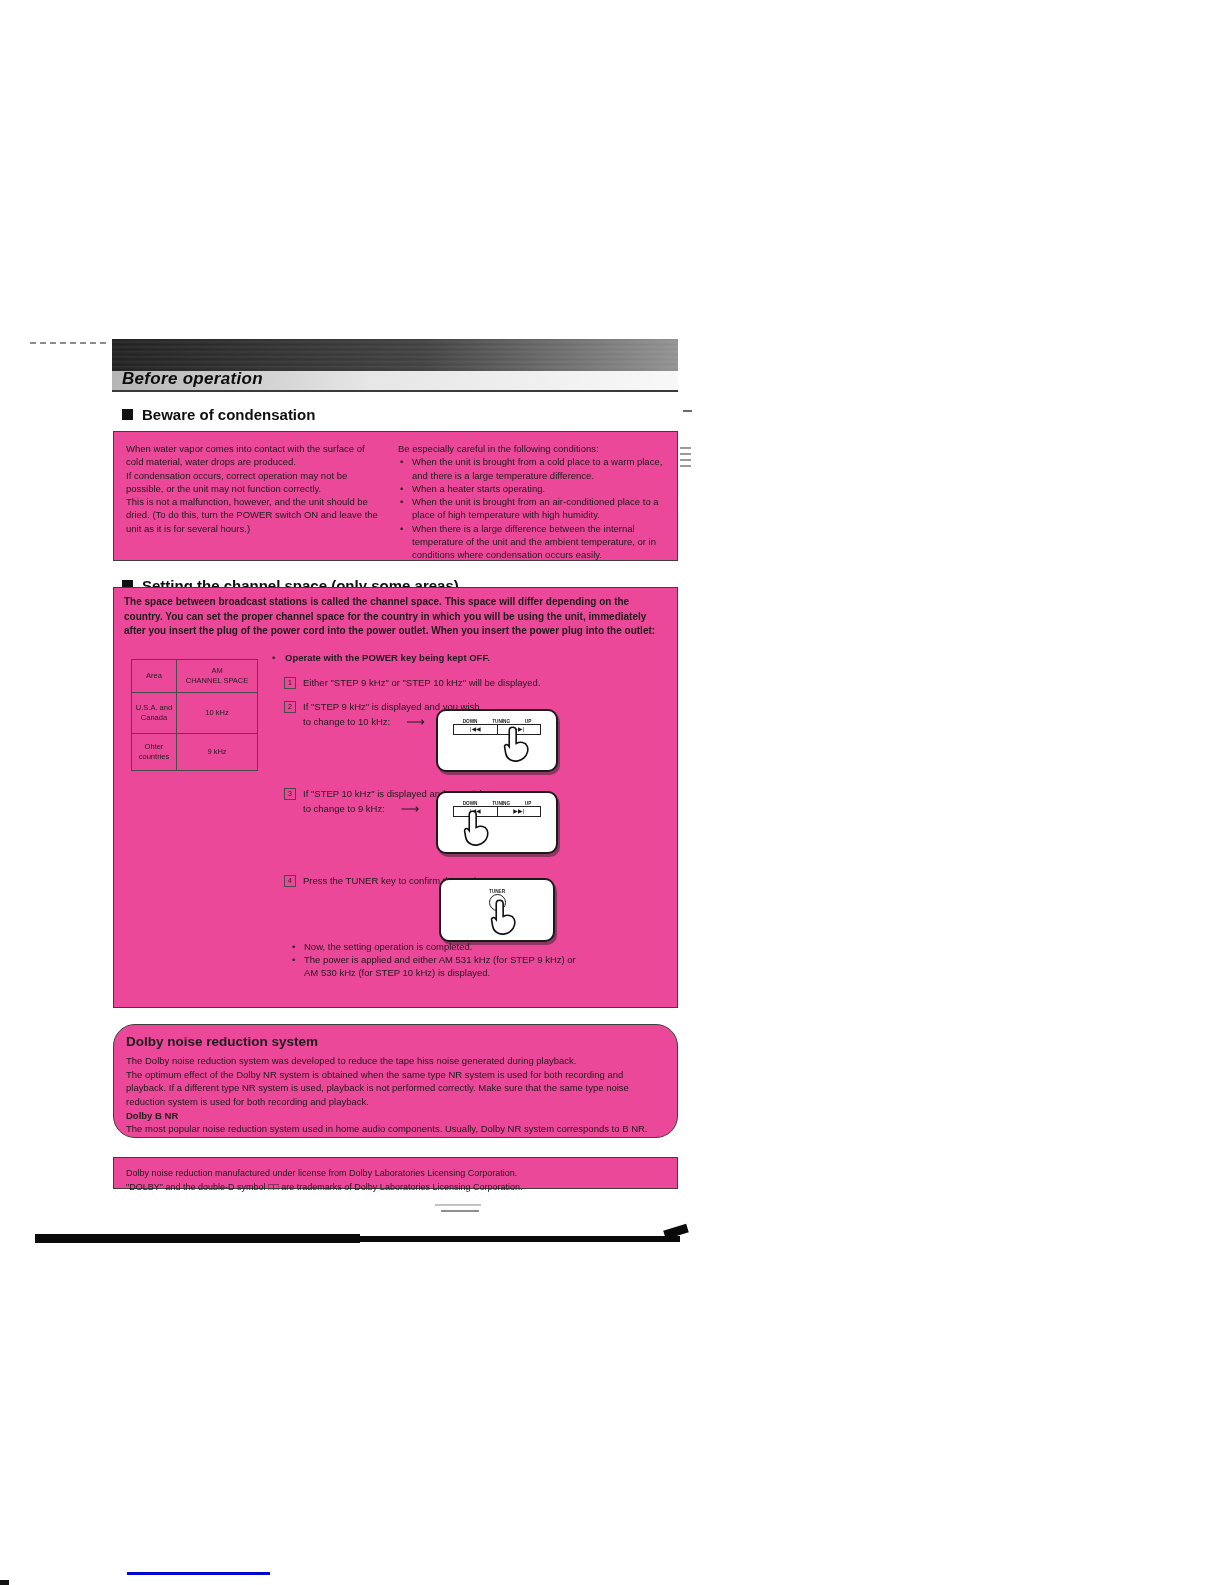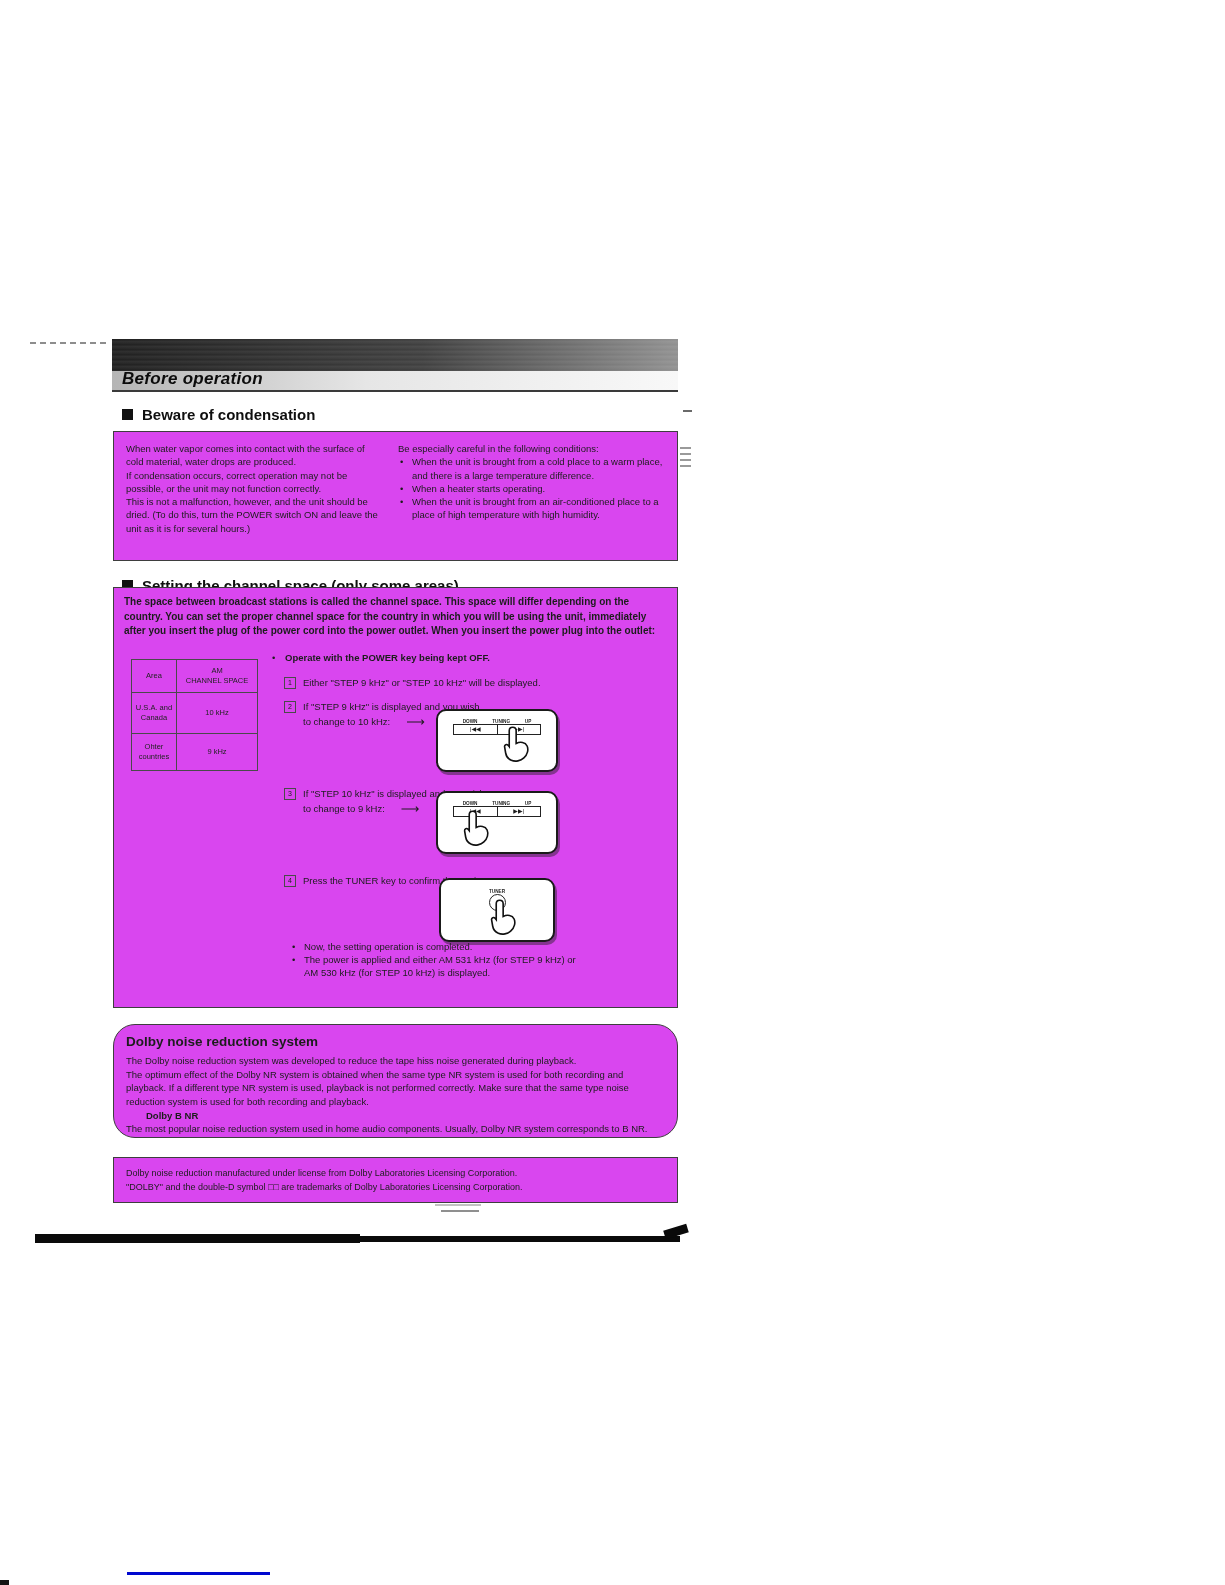--- a/index.html
+++ b/index.html
@@ -18,21 +18,21 @@
   .header-strip{height:19px;position:relative;border-bottom:2px solid #3a3a3a;
     background:linear-gradient(90deg,#b5b5b5,#e6e6e6 45%,#f8f8f8);}
   .header-title{position:absolute;left:10px;bottom:1px;font-style:italic;font-weight:bold;
     font-size:17px;letter-spacing:0.3px;color:#0c0c0c;}
 
   
   .h-sec{position:absolute;font-weight:bold;font-size:15px;color:#0f0f0f;white-space:nowrap;}
   .h-sec .sq{display:inline-block;width:11px;height:11px;background:#111;margin-right:9px;}
 
   
-  .box{position:absolute;border:1.5px solid #3e3e3e;background:#d946ef;box-sizing:border-box;}
+  .box{position:absolute;border:1.5px solid #3e3e3e;background:#ec4899;box-sizing:border-box;}
 
   
   .cond-box{left:113px;top:431px;width:565px;height:130px;display:flex;gap:16px;
     padding:10px 12px;font-size:9.5px;line-height:1.4;}
   .cond-left{width:47.5%;}
   .cond-right{flex:1;}
   .bullet-item{position:relative;padding-left:14px;}
   .bullet-item::before{content:"•";position:absolute;left:2px;}
 
   
@@ -70,24 +70,24 @@
 
   .done-list{position:absolute;left:176px;top:352px;font-size:9.5px;line-height:1.38;}
   .done-list .cont{padding-left:14px;}
   .footnote{position:absolute;left:14px;top:387px;width:548px;font-size:9.5px;line-height:1.4;
     padding-left:26px;box-sizing:border-box;position:absolute;}
   .footnote::before{content:"•";position:absolute;left:8px;}
 
   
   .dolby-box{left:113px;top:1024px;width:565px;height:114px;padding:6px 12px;font-size:9.5px;line-height:1.43;border-radius:22px;}
   .dolby-h{font-size:13.5px;font-weight:bold;margin:1px 0 3px;}
-  .bold{font-weight:bold;margin-left:20px;}
-
-  
-  .license-box{left:113px;top:1157px;width:565px;height:46px;padding:8px 12px;font-size:9px;line-height:1.6;}
+  .bold{font-weight:bold;}
+
+  
+  .license-box{left:113px;top:1157px;width:565px;height:32px;padding:8px 12px;font-size:9px;line-height:1.6;}
 
   
   .eq-marks{position:absolute;left:435px;top:1204px;width:46px;}
   .eq-marks .a{border-top:2px solid #c2c2c2;width:46px;}
   .eq-marks .b{border-top:2px solid #8f8f8f;width:38px;margin:4px 0 0 6px;}
   .thick-line{position:absolute;left:35px;top:1236px;width:645px;height:6px;background:#0a0a0a;}
   .thick-line-left{position:absolute;left:35px;top:1234px;width:325px;height:9px;background:#0a0a0a;}
   .flick{position:absolute;left:664px;top:1227px;width:24px;height:9px;background:#0a0a0a;transform:rotate(-17deg);}
   .blue-line{position:absolute;left:127px;top:1572px;width:143px;height:3px;background:#0008cf;}
   .corner-mark{position:absolute;left:0px;top:1580px;width:9px;height:5px;background:#141414;}
@@ -117,20 +117,21 @@
     <div class="cond-left">
       <div>When water vapor comes into contact with the surface of cold material, water drops are produced.</div>
       <div>If condensation occurs, correct operation may not be possible, or the unit may not function correctly.</div>
       <div>This is not a malfunction, however, and the unit should be dried. (To do this, turn the POWER switch ON and leave the unit as it is for several hours.)</div>
     </div>
     <div class="cond-right">
       <div>Be especially careful in the following conditions:</div>
       <div class="bullet-item">When the unit is brought from a cold place to a warm place, and there is a large temperature difference.</div>
       <div class="bullet-item">When a heater starts operating.</div>
       <div class="bullet-item">When the unit is brought from an air-conditioned place to a place of high temperature with high humidity.</div>
+      <div class="bullet-item">When there is a large difference between the internal temperature of the unit and the ambient temperature, or in conditions where condensation occurs easily.</div>
     </div>
   </div>
 
   <div class="h-sec" style="left:122px;top:561px;margin-top:16px;">
     <span class="sq"></span><span>Setting the channel space (only some areas)</span>
   </div>
 
   <div class="box big-box">
     <div class="bb-intro">The space between broadcast stations is called the channel space. This space will differ depending on the country. You can set the proper channel space for the country in which you will be using the unit, immediately after you insert the plug of the power cord into the power outlet. When you insert the power plug into the outlet:</div>
 

